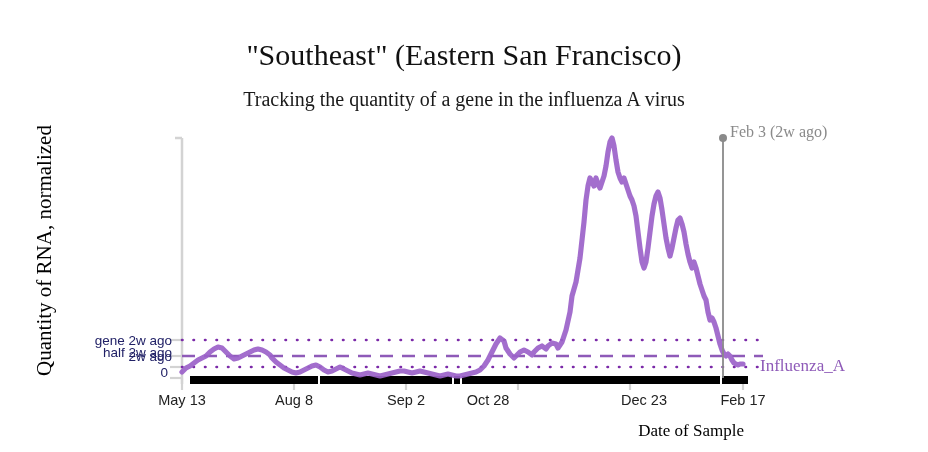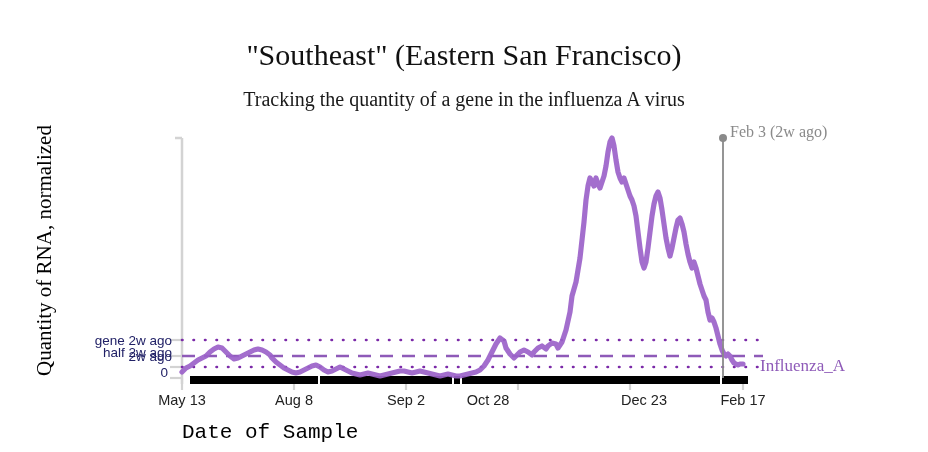--- a/index.html
+++ b/index.html
@@ -54,23 +54,23 @@
     font-family: "Liberation Serif", serif;
     font-size: 21px;
     color: #000000;
     white-space: nowrap;
   }
   .xlabel {
     position: absolute;
     left: 182px;
     top: 421px;
     width: 562px;
-    text-align: left;
-    font-family: Liberation Mono, monospace;
-    font-size: 21px;
+    text-align: right;
+    font-family: Liberation Serif, serif;
+    font-size: 17px;
     color: #000000;
     white-space: nowrap;
   }
   .plot {
     position: absolute;
     left: 0;
     top: 0;
     width: 928px;
     height: 452px;
   }

